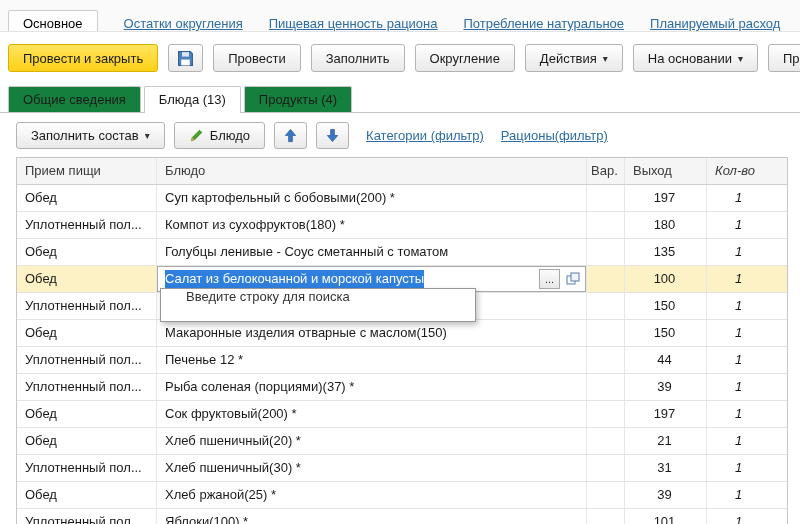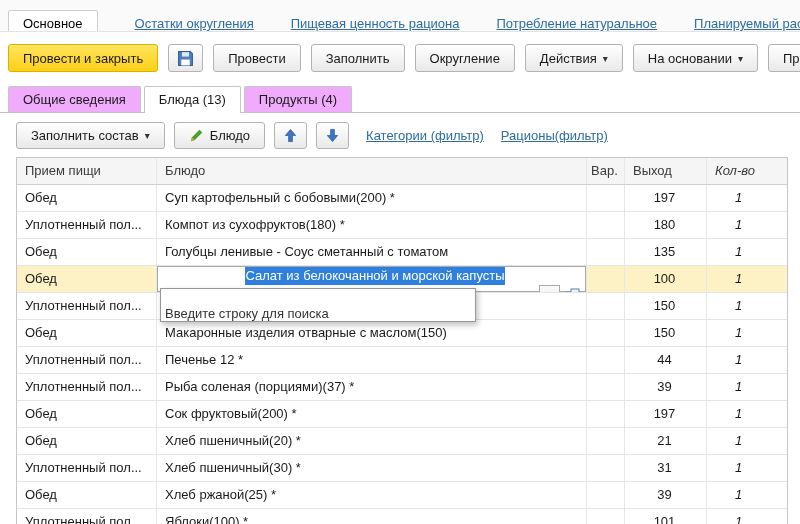--- a/index.html
+++ b/index.html
@@ -1,38 +1,38 @@
 <!DOCTYPE html>
 <html><head>
 <meta charset="utf-8">
 <style>
   * { box-sizing: border-box; }
   html,body { margin:0; padding:0; width:800px; height:524px; overflow:hidden;
     font-family:"Liberation Sans", sans-serif; font-size:13px; color:#1a1a1a; background:#fff; }
   .app { position:relative; width:800px; height:524px; overflow:hidden; }
 
   
-  .navbar { display:flex; align-items:center; gap:37px; height:32px; padding:16px 0 0 8px;
+  .navbar { display:flex; align-items:center; gap:26px; height:32px; padding:16px 0 0 8px;
     background:#fafafa; border-bottom:1px solid #e3e3e3; white-space:nowrap; overflow:hidden; }
   .nav-item { color:#2d6da3; text-decoration:underline; cursor:pointer; flex:0 0 auto; }
   .nav-item.active { color:#000; text-decoration:none; background:#fff; border:1px solid #cdcdcd;
     border-radius:2px; padding:5px 14px; }
 
   
   .toolbar { display:flex; align-items:center; gap:10px; padding:12px 8px 10px 8px; }
   .btn { height:28px; padding:0 14px; border:1px solid #b3b3b3; border-radius:3px;
     background:linear-gradient(#ffffff,#e9e9e9); font-family:inherit; font-size:13px; color:#1a1a1a;
     display:inline-flex; align-items:center; gap:6px; cursor:pointer; white-space:nowrap; }
   .btn-primary { background:linear-gradient(#ffe55e,#fdd017); border-color:#d9b200; font-weight:400; }
   .btn-icon { padding:0 8px; }
   .caret { font-size:10px; color:#333; }
 
   
   .tabs { display:flex; align-items:flex-end; padding:0 0 0 8px; border-bottom:1px solid #c3c3c3; margin-top:4px; }
-  .tab { padding:5px 14px 5px 14px; background:#f0abfc; border:1px solid #c6c6c6; border-bottom:none;
+  .tab { padding:5px 14px 5px 14px; background:#15803d; border:1px solid #c6c6c6; border-bottom:none;
     border-radius:2px 2px 0 0; margin-right:3px; cursor:pointer; position:relative; }
   .tab.active { background:#fff; margin-bottom:-1px; padding-bottom:6px; z-index:2; }
 
   
   .list-toolbar { display:flex; align-items:center; gap:9px; padding:9px 16px 8px 16px; }
   .btn-sm { height:27px; }
   .link { color:#2d6da3; text-decoration:underline; cursor:pointer; margin-left:8px; white-space:nowrap; }
 
   
   .table { margin-left:16px; width:772px; border:1px solid #c6c6c6; background:#fff; }
@@ -41,36 +41,36 @@
   .cell { padding:0 8px; line-height:26px; white-space:nowrap; overflow:hidden; border-right:1px solid #e7e7e7; }
   .cell:last-child { border-right:none; }
   .c-meal { width:140px; flex:0 0 140px; }
   .c-dish { width:430px; flex:0 0 430px; }
   .c-var  { width:38px;  flex:0 0 38px; padding:0 4px; }
   .c-out  { width:82px;  flex:0 0 82px; text-align:center; padding-right:10px; }
   .c-qty  { flex:1 1 auto; padding-left:28px;font-style:italic; }
   .thead .c-out { text-align:left; padding-left:8px; }
   .thead .c-qty { padding-left:8px; }
 
-  .row .edit-wrap { display:none;flex-direction:column; }
+  .row .edit-wrap { display:none; }
   .row.editing { background:#fcf2c6; }
   .row.editing .c-dish { padding:0; }
   .row.editing .edit-wrap { display:flex; align-items:center; width:100%; height:100%;
     background:#fff; border:1px solid #a9a9a9; padding-left:7px; }
   .sel { background:#2f7fde; color:#fff; line-height:18px; }
   .edit-buttons { margin-left:auto; display:flex; align-items:center; height:100%; }
   .mini-btn { width:21px; height:20px; margin-right:2px; border:1px solid #a8a8a8;
     background:linear-gradient(#fbfbfb,#e7e7e7); font-size:11px; line-height:1; cursor:pointer;
     display:inline-flex; align-items:center; justify-content:center; padding:0; color:#333; }
   .mini-btn.noborder { border:none; background:none; }
 
   
   .search-popup { position:absolute; left:160px; top:288px; width:316px; height:34px;
     background:#fff; border:1px solid #979797; box-shadow:2px 3px 6px rgba(0,0,0,0.25);
-    display:flex; align-items:flex-end; padding-left:4px; color:#333; z-index:10; }
+    display:flex; align-items:flex-start; padding-left:25px; color:#333; z-index:10; }
 
   svg { display:block; }
 </style>
 </head>
 <body>
 
 <div class="app">
 
   <nav class="navbar">
 

